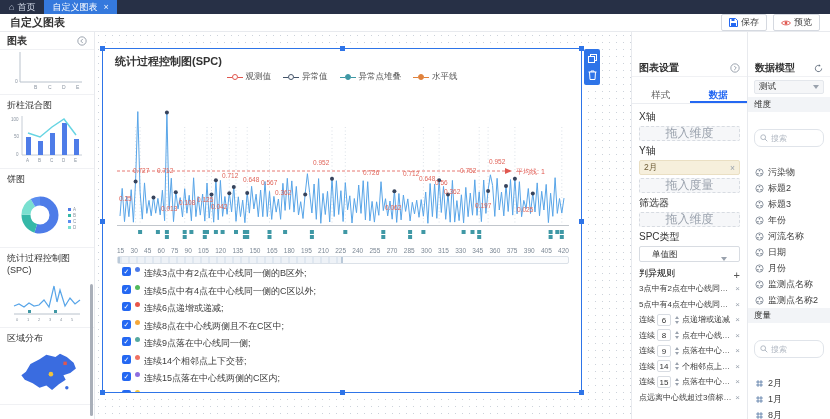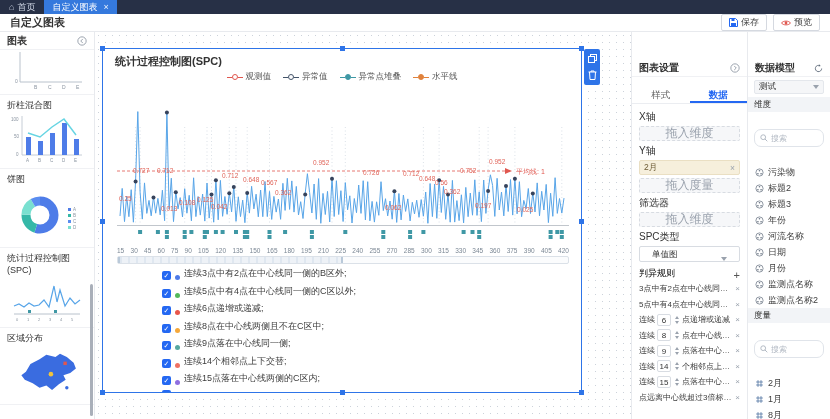--- a/index.html
+++ b/index.html
@@ -33,21 +33,21 @@
   .lsym{display:flex;align-items:center;}
   .ll{width:5px;height:1px;background:currentColor;display:block;}
   .lc{width:6px;height:6px;border:1.3px solid currentColor;border-radius:50%;background:#fff;display:block;}
   .lc.f{background:currentColor;}
   .ltx{color:#555;}
   #spc{display:block;margin-left:2px;}
   .xlabels{display:flex;justify-content:space-between;width:452px;margin-left:2px;font-size:6.5px;color:#7b8794;}
   .dzoom{width:452px;height:8px;margin:2px 0 3px 2px;border:1px solid #dbe1e8;border-radius:2px;background:#fbfcfd;position:relative;cursor:pointer;}
   .dz-fill{position:absolute;left:0;top:0;bottom:0;width:50%;background:repeating-linear-gradient(90deg,#dfe7f0 0 2px,#eef2f7 2px 8px);border-left:2px solid #b9c9d9;border-right:2px solid #b9c9d9;}
   .rules{margin-top:3px;padding-left:7px;display:flex;flex-direction:column;gap:4.5px;}
-  .rrow{display:flex;align-items:flex-end;gap:4px;font-size:9px;color:#3c3c3c;cursor:pointer;margin-left:40px;}
+  .rrow{display:flex;align-items:flex-start;gap:4px;font-size:9px;color:#3c3c3c;cursor:pointer;}
   .cbx{width:9px;height:9px;min-width:9px;background:#2468f2;border-radius:2px;color:#fff;font-size:7px;line-height:9px;text-align:center;}
   .dot{width:5px;height:5px;min-width:5px;border-radius:50%;}
   .wtools{position:absolute;right:-19px;top:0;width:16px;background:#2e74e8;border-radius:2px;display:flex;flex-direction:column;align-items:center;gap:7px;padding:5px 0;}
   .wtools button{background:none;border:none;cursor:pointer;line-height:0;padding:0;}
   
   .settings{width:116px;min-width:116px;background:#fff;border-left:1px solid #e8eaee;font-size:9px;overflow:hidden;}
   .pan-head{height:17px;display:flex;justify-content:space-between;align-items:center;padding:0 7px;font-size:10px;font-weight:bold;color:#333;border-bottom:1px solid #f0f1f4;margin-top:28px;}
   .tabs{display:flex;height:17px;border-bottom:1px solid #ebedf1;margin-top:10px;}
   .tabs .t{flex:1;text-align:center;line-height:16px;color:#666;font-size:9.5px;cursor:pointer;}
   .tabs .t.on{color:#2468f2;font-weight:bold;border-bottom:2px solid #2468f2;}

